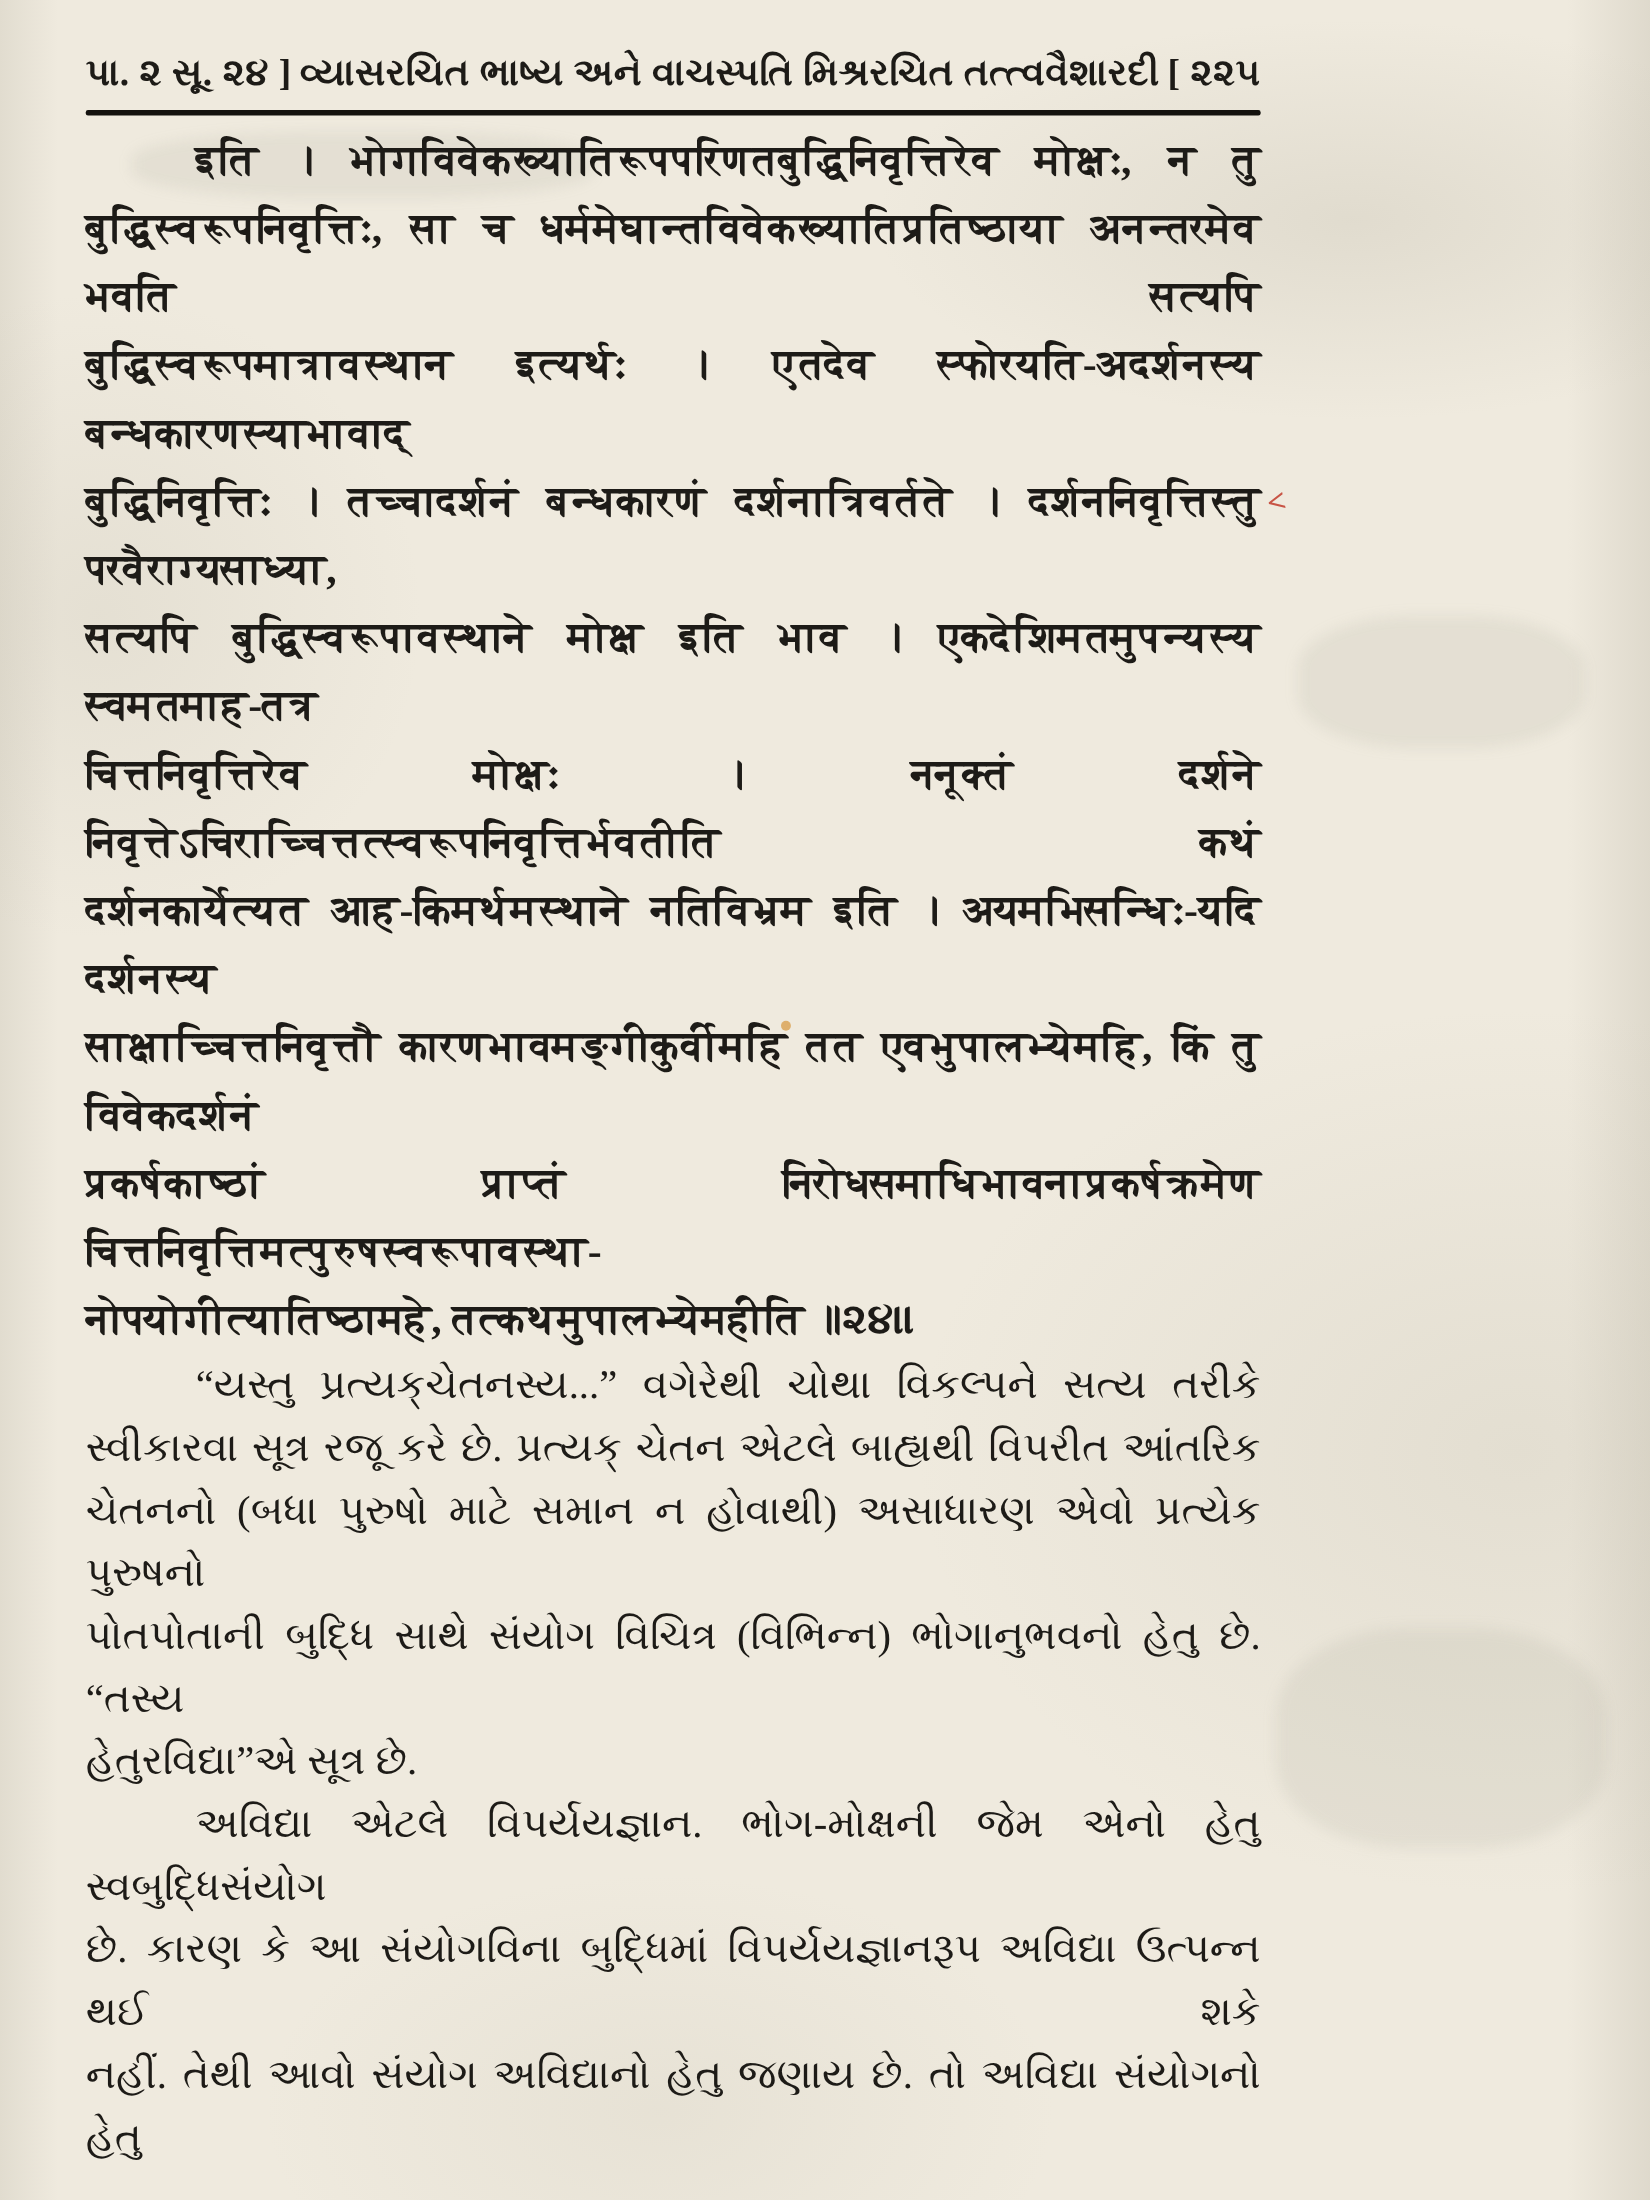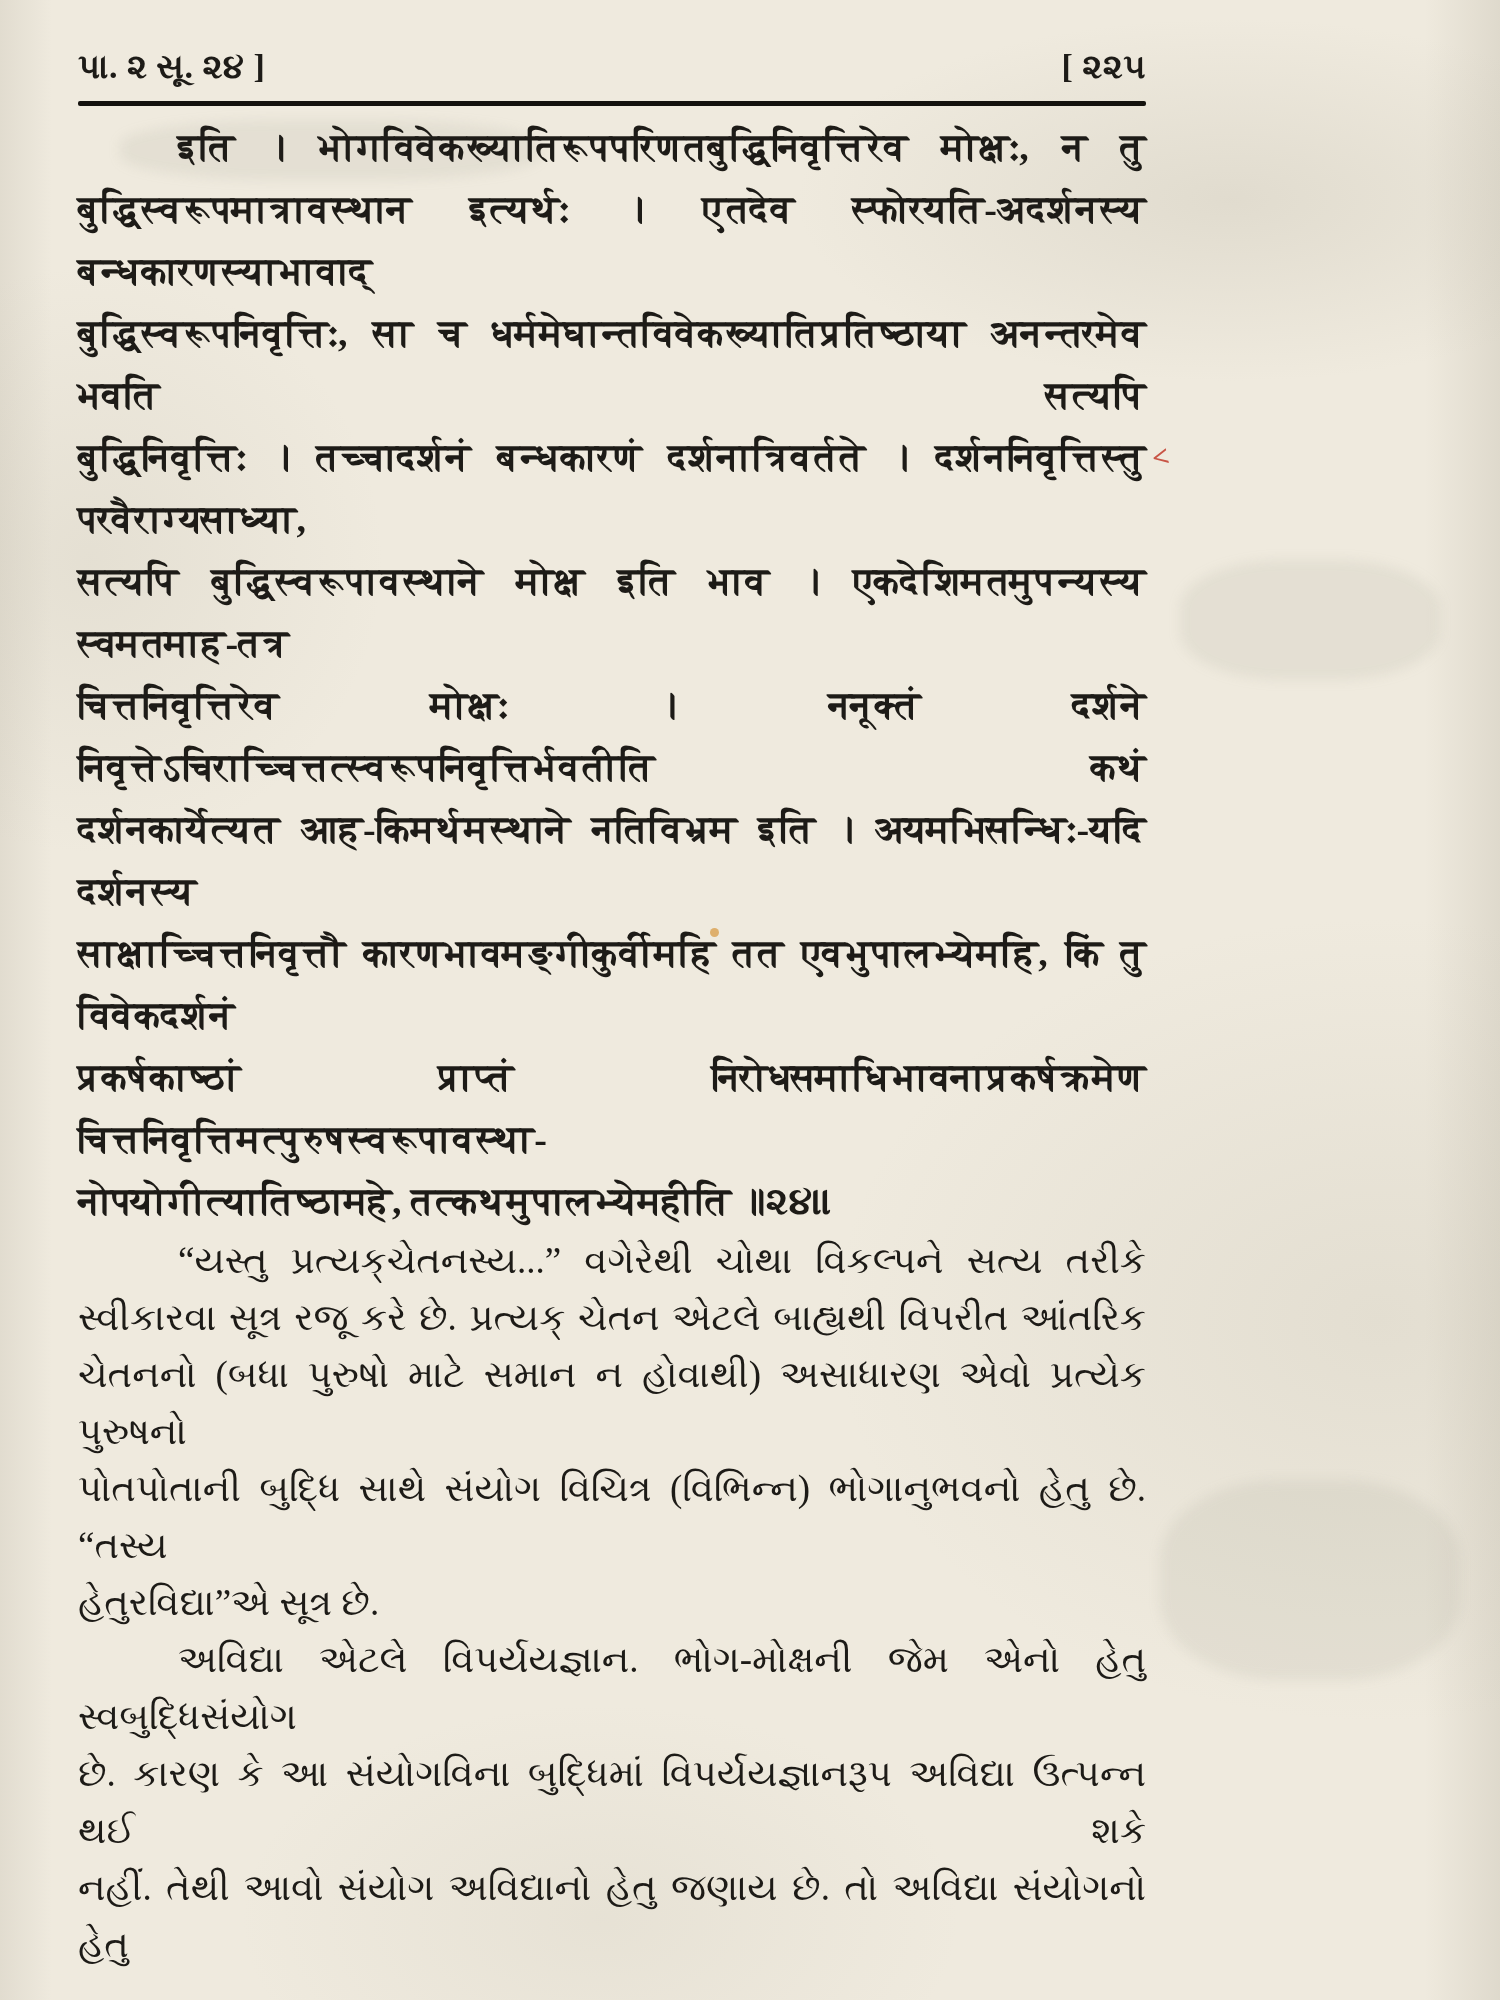--- a/index.html
+++ b/index.html
@@ -107,30 +107,31 @@
 
 <div class="page">
   <div class="smudge s1"></div>
   <div class="smudge s2"></div>
   <div class="smudge s3"></div>
 
   <div class="content">
 
     <header class="running">
       <span>પા. ૨ સૂ. ૨૪ ]</span>
+      <span>વ્યાસરચિત ભાષ્ય અને વાચસ્પતિ મિશ્રરચિત તત્ત્વવૈશારદી</span>
       <span>[ ૨૨૫</span>
     </header>
 
     <div class="rule"></div>
 
 
     <section class="para sanskrit">
         <div class="tline">इति । भोगविवेकख्यातिरूपपरिणतबुद्धिनिवृत्तिरेव मोक्षः, न तु</div>
+        <div class="tline">बुद्धिस्वरूपनिवृत्तिः, सा च धर्ममेघान्तविवेकख्यातिप्रतिष्ठाया अनन्तरमेव भवति सत्यपि</div>
         <div class="tline">बुद्धिस्वरूपमात्रावस्थान इत्यर्थः । एतदेव स्फोरयति-अदर्शनस्य बन्धकारणस्याभावाद्</div>
-        <div class="tline">बुद्धिस्वरूपनिवृत्तिः, सा च धर्ममेघान्तविवेकख्यातिप्रतिष्ठाया अनन्तरमेव भवति सत्यपि</div>
         <div class="tline">बुद्धिनिवृत्तिः । तच्चादर्शनं बन्धकारणं दर्शनात्रिवर्तते । दर्शननिवृत्तिस्तु परवैराग्यसाध्या,</div>
         <div class="tline">सत्यपि बुद्धिस्वरूपावस्थाने मोक्ष इति भाव । एकदेशिमतमुपन्यस्य स्वमतमाह-तत्र</div>
         <div class="tline">चित्तनिवृत्तिरेव मोक्षः । ननूक्तं दर्शने निवृत्तेऽचिराच्चित्तत्स्वरूपनिवृत्तिर्भवतीति कथं</div>
         <div class="tline">दर्शनकार्येत्यत आह-किमर्थमस्थाने नतिविभ्रम इति । अयमभिसन्धिः-यदि दर्शनस्य</div>
         <div class="tline">साक्षाच्चित्तनिवृत्तौ कारणभावमङ्गीकुर्वीमहि तत एवभुपालभ्येमहि, किं तु विवेकदर्शनं</div>
         <div class="tline">प्रकर्षकाष्ठां प्राप्तं निरोधसमाधिभावनाप्रकर्षक्रमेण चित्तनिवृत्तिमत्पुरुषस्वरूपावस्था-</div>
         <div class="tline">नोपयोगीत्यातिष्ठामहे, तत्कथमुपालभ्येमहीति ॥૨૪॥</div>
       </section>
 
     <section class="para gujarati g1">

